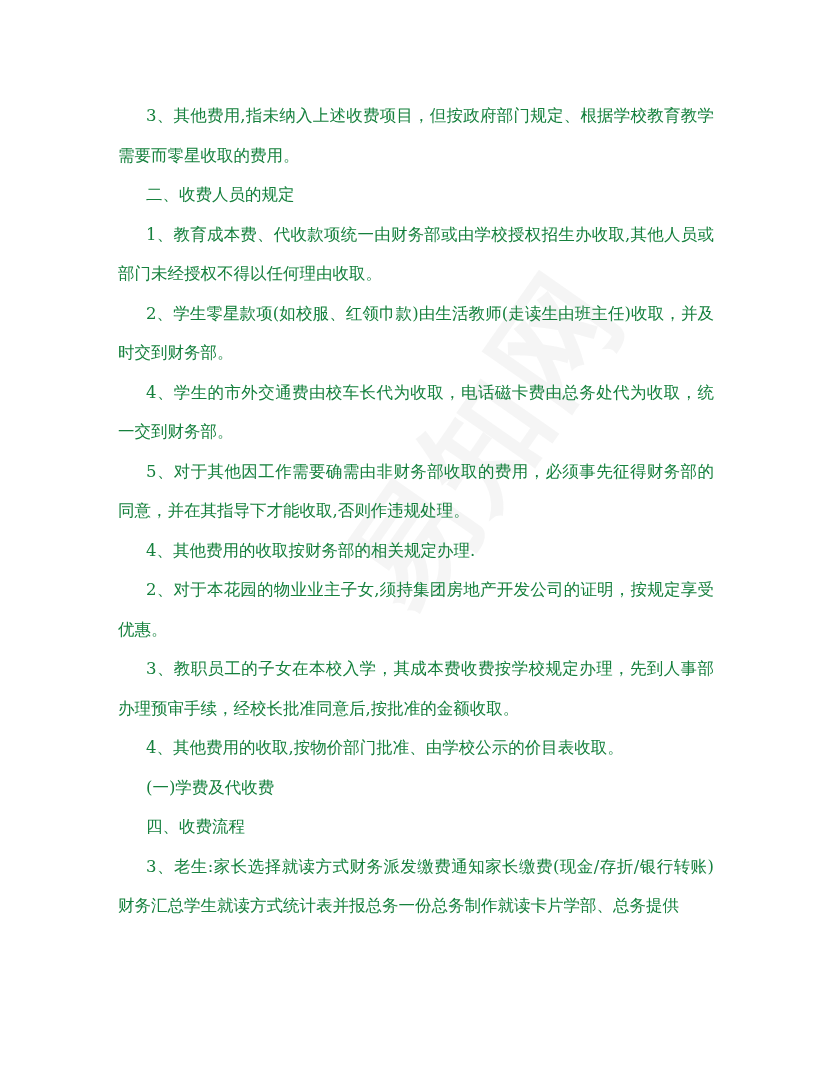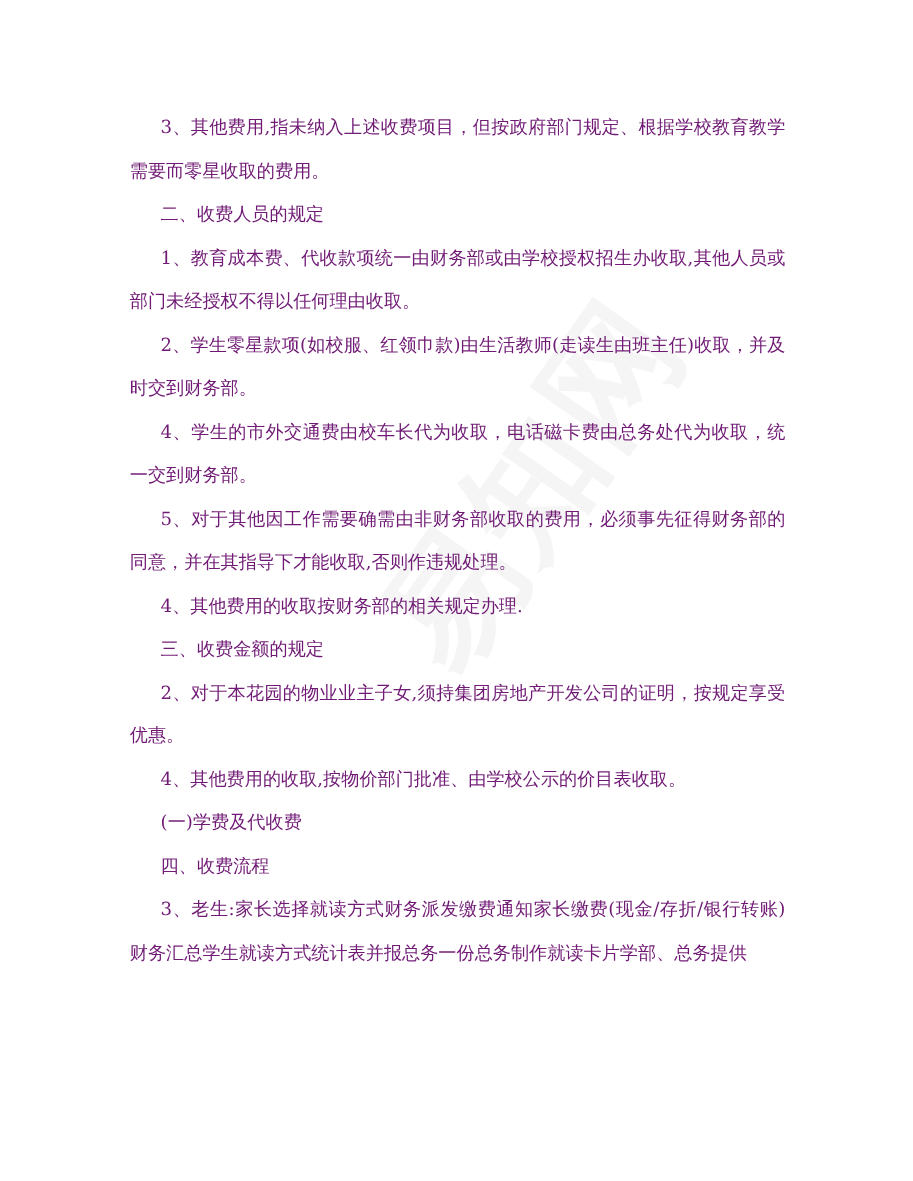--- a/index.html
+++ b/index.html
@@ -3,21 +3,21 @@
 <meta charset="utf-8">
 <style>
   html, body { margin: 0; padding: 0; background: #ffffff; }
   body { width: 830px; height: 1074px; position: relative; overflow: hidden; }
   .page {
     position: absolute; left: 0; top: 0; width: 830px; height: 1074px; background: #fff;
   }
   .content {
     position: absolute; left: 118px; top: 96px; width: 596px;
     font-family: "DejaVu Serif", "Liberation Serif", serif;
-    font-size: 16.5px; color: #701a75; line-height: 39.5px;
+    font-size: 16.5px; color: #15803d; line-height: 39.5px;
     text-align: justify;
   }
   .para { margin: 0; text-indent: 28px; }
   .watermark {
     position: absolute; left: 300px; top: 360px;
     transform: rotate(-55deg);
     font-family: "DejaVu Sans", sans-serif; font-weight: bold;
     font-size: 120px; color: rgba(200,200,200,0.18);
     white-space: nowrap; pointer-events: none; letter-spacing: 4px;
   }
@@ -28,20 +28,20 @@
 <div class="page">
   <div class="watermark">易知网</div>
   <div class="content">
     <p class="para">3、其他费用,指未纳入上述收费项目，但按政府部门规定、根据学校教育教学需要而零星收取的费用。</p>
     <p class="para">二、收费人员的规定</p>
     <p class="para">1、教育成本费、代收款项统一由财务部或由学校授权招生办收取,其他人员或部门未经授权不得以任何理由收取。</p>
     <p class="para">2、学生零星款项(如校服、红领巾款)由生活教师(走读生由班主任)收取，并及时交到财务部。</p>
     <p class="para">4、学生的市外交通费由校车长代为收取，电话磁卡费由总务处代为收取，统一交到财务部。</p>
     <p class="para">5、对于其他因工作需要确需由非财务部收取的费用，必须事先征得财务部的同意，并在其指导下才能收取,否则作违规处理。</p>
     <p class="para">4、其他费用的收取按财务部的相关规定办理.</p>
-    <p class="para">三、收费金额的规定</p>
     <p class="para">2、对于本花园的物业业主子女,须持集团房地产开发公司的证明，按规定享受优惠。</p>
+    <p class="para">3、教职员工的子女在本校入学，其成本费收费按学校规定办理，先到人事部办理预审手续，经校长批准同意后,按批准的金额收取。</p>
     <p class="para">4、其他费用的收取,按物价部门批准、由学校公示的价目表收取。</p>
     <p class="para">(一)学费及代收费</p>
     <p class="para">四、收费流程</p>
     <p class="para">3、老生:家长选择就读方式财务派发缴费通知家长缴费(现金/存折/银行转账)财务汇总学生就读方式统计表并报总务一份总务制作就读卡片学部、总务提供</p>
   </div>
 </div>
 
 </body></html>

